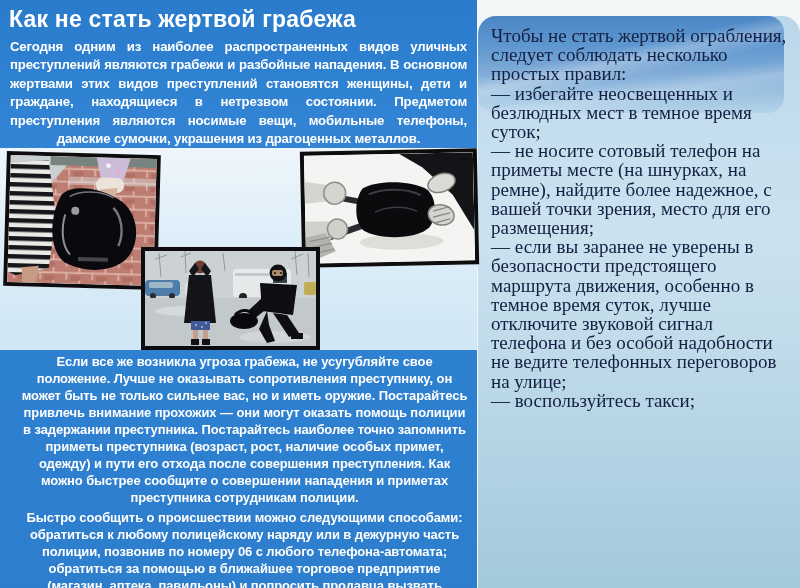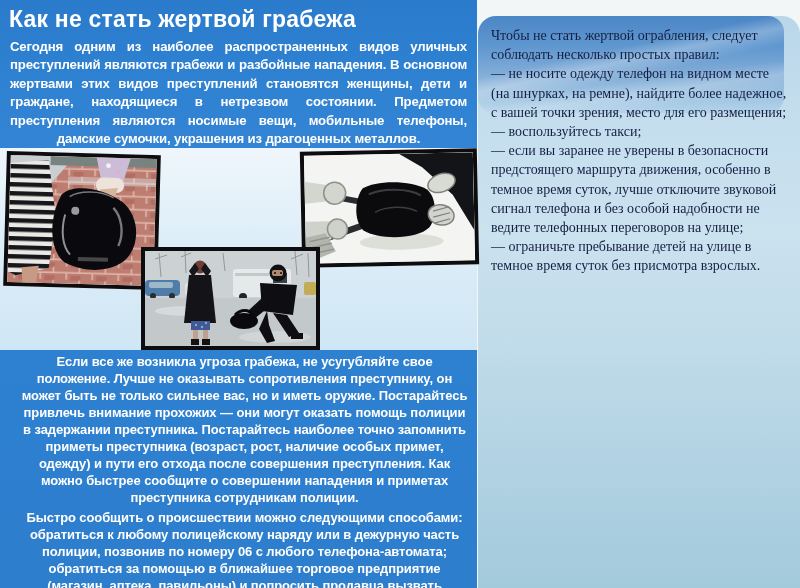--- a/index.html
+++ b/index.html
@@ -66,21 +66,21 @@
   .right-panel .band::after{
     content:"";position:absolute;inset:0;border-radius:inherit;
     background:
       linear-gradient(168deg,rgba(255,255,255,0) 38%,rgba(255,255,255,.28) 47%,rgba(255,255,255,0) 58%),
       linear-gradient(172deg,rgba(255,255,255,0) 62%,rgba(255,255,255,.22) 72%,rgba(255,255,255,0) 84%);
   }
   .panel-text{
     position:relative;z-index:2;
     padding:10px 12px 0 13px;
     font-family:"Liberation Serif",serif;
-    font-size:14px;line-height:19.2px;color:#141f42;
+    font-size:19px;line-height:19.2px;color:#141f42;
   }
   .panel-text p{margin:0;}
 </style>
 </head>
 <body>
 
 <div class="poster">
 
   <div class="left-col">
 
@@ -205,20 +205,20 @@
     </section>
 
   </div>
 
   <div class="right-margin"></div>
 
   <aside class="right-panel">
     <div class="band"></div>
     <div class="panel-text">
       <p>Чтобы не стать жертвой ограбления, следует соблюдать несколько простых правил:</p>
-      <p>— не носите одежду телефон на видном месте (на шнурках, на ремне), найдите более надежное, с вашей точки зрения, место для его размещения;</p>
+      <p>— избегайте неосвещенных и безлюдных мест в темное время суток;</p>
+      <p>— не носите сотовый телефон на приметы месте (на шнурках, на ремне), найдите более надежное, с вашей точки зрения, место для его размещения;</p>
+      <p>— если вы заранее не уверены в безопасности предстоящего маршрута движения, особенно в темное время суток, лучше отключите звуковой сигнал телефона и без особой надобности не ведите телефонных переговоров на улице;</p>
       <p>— воспользуйтесь такси;</p>
-      <p>— если вы заранее не уверены в безопасности предстоящего маршрута движения, особенно в темное время суток, лучше отключите звуковой сигнал телефона и без особой надобности не ведите телефонных переговоров на улице;</p>
-      <p>— ограничьте пребывание детей на улице в темное время суток без присмотра взрослых.</p>
     </div>
   </aside>
 
 </div>
 
 </body></html>

